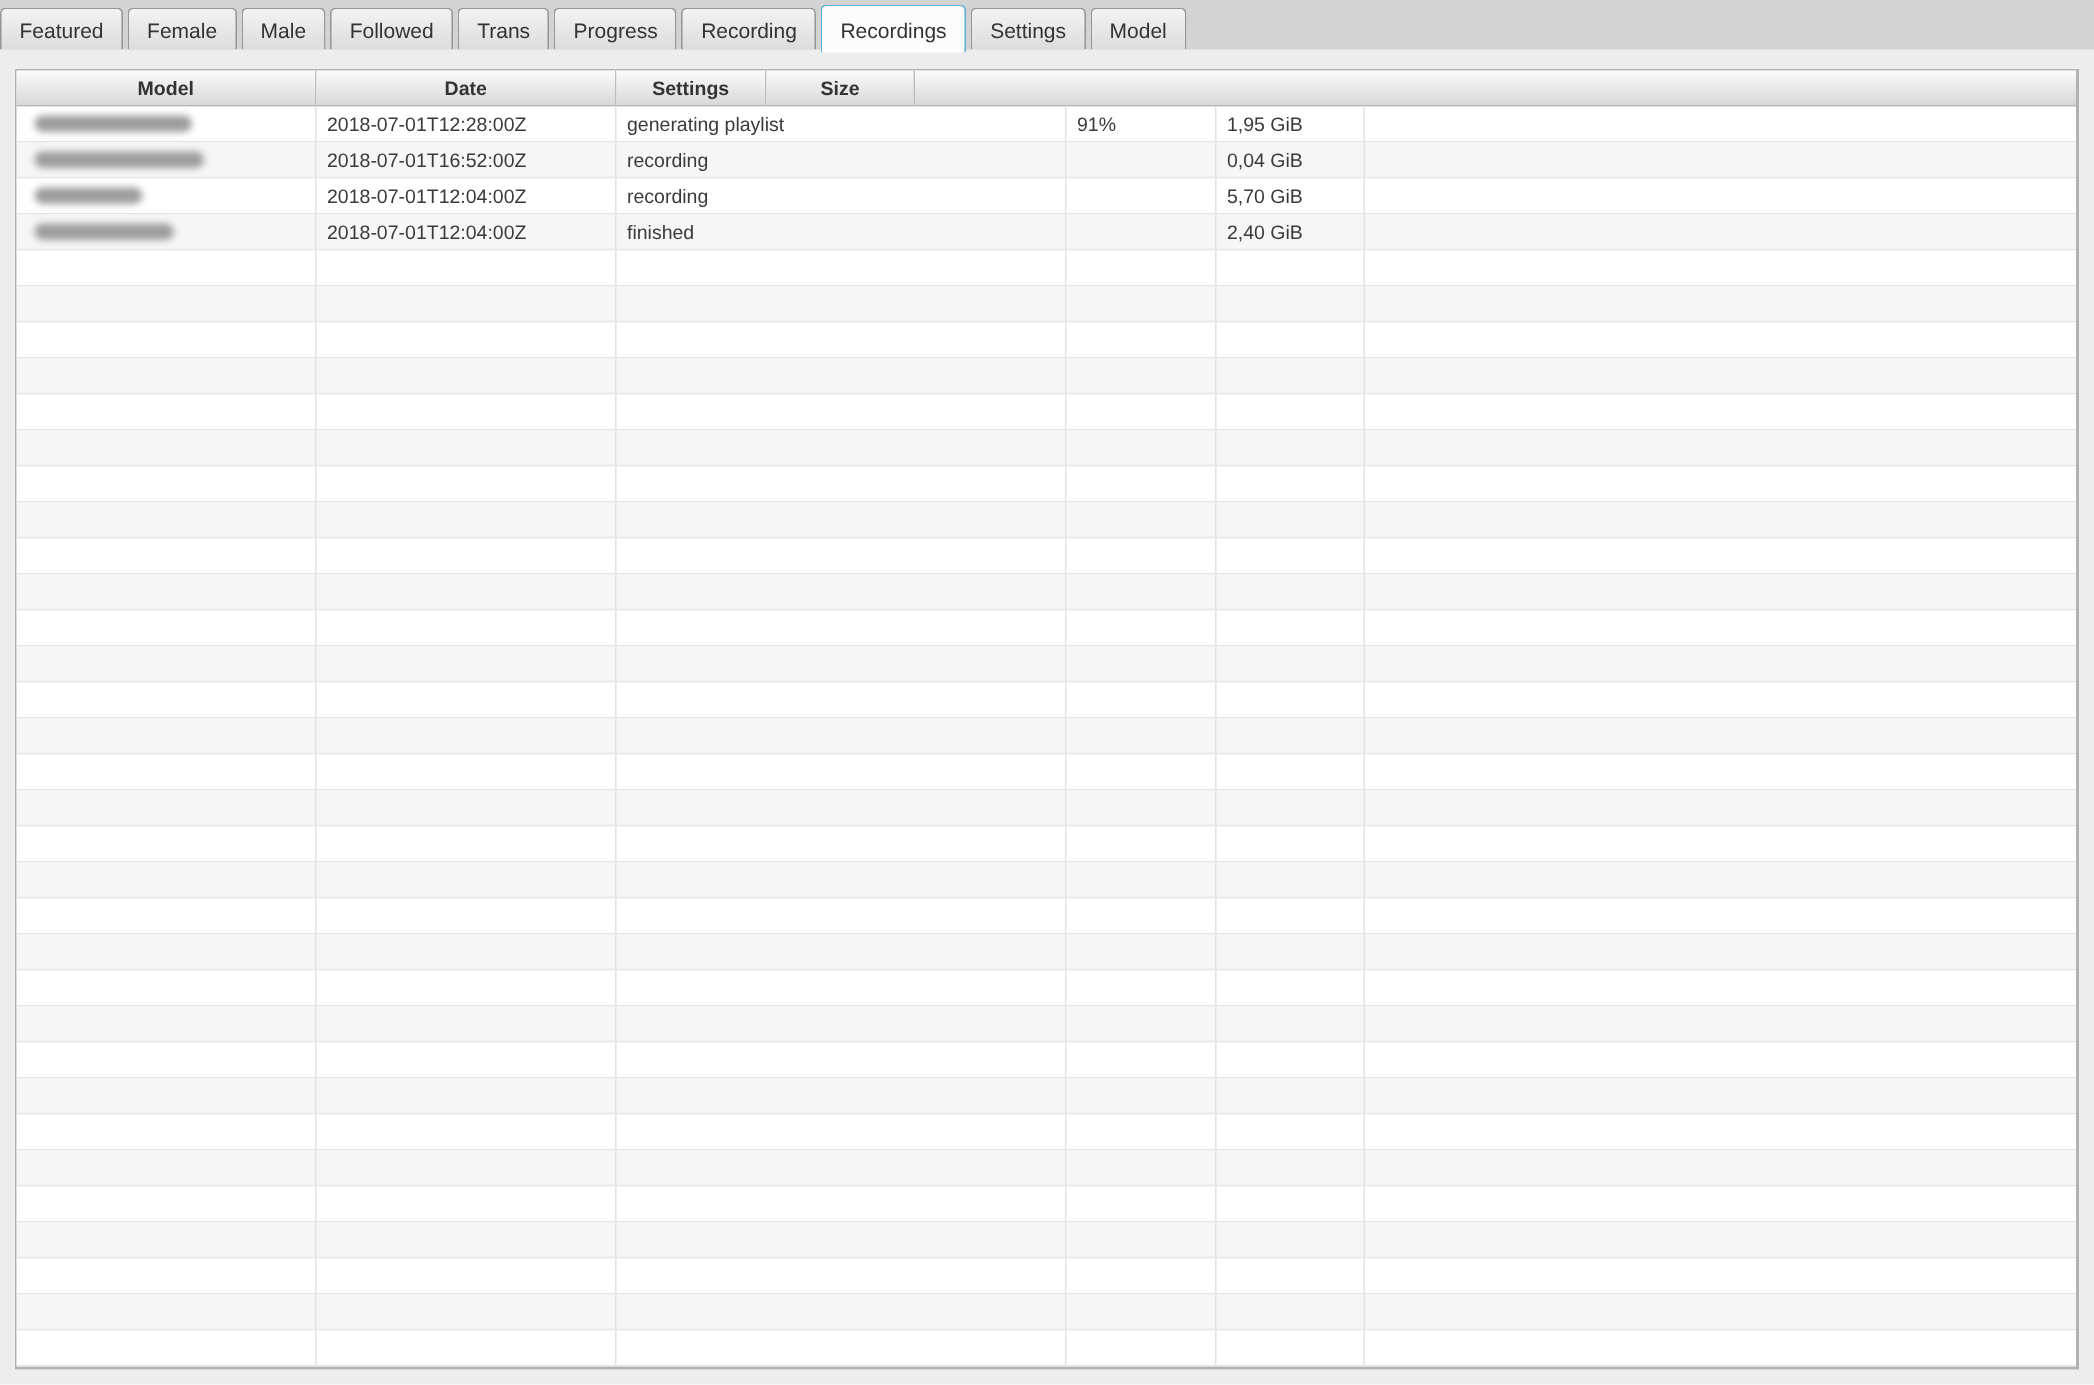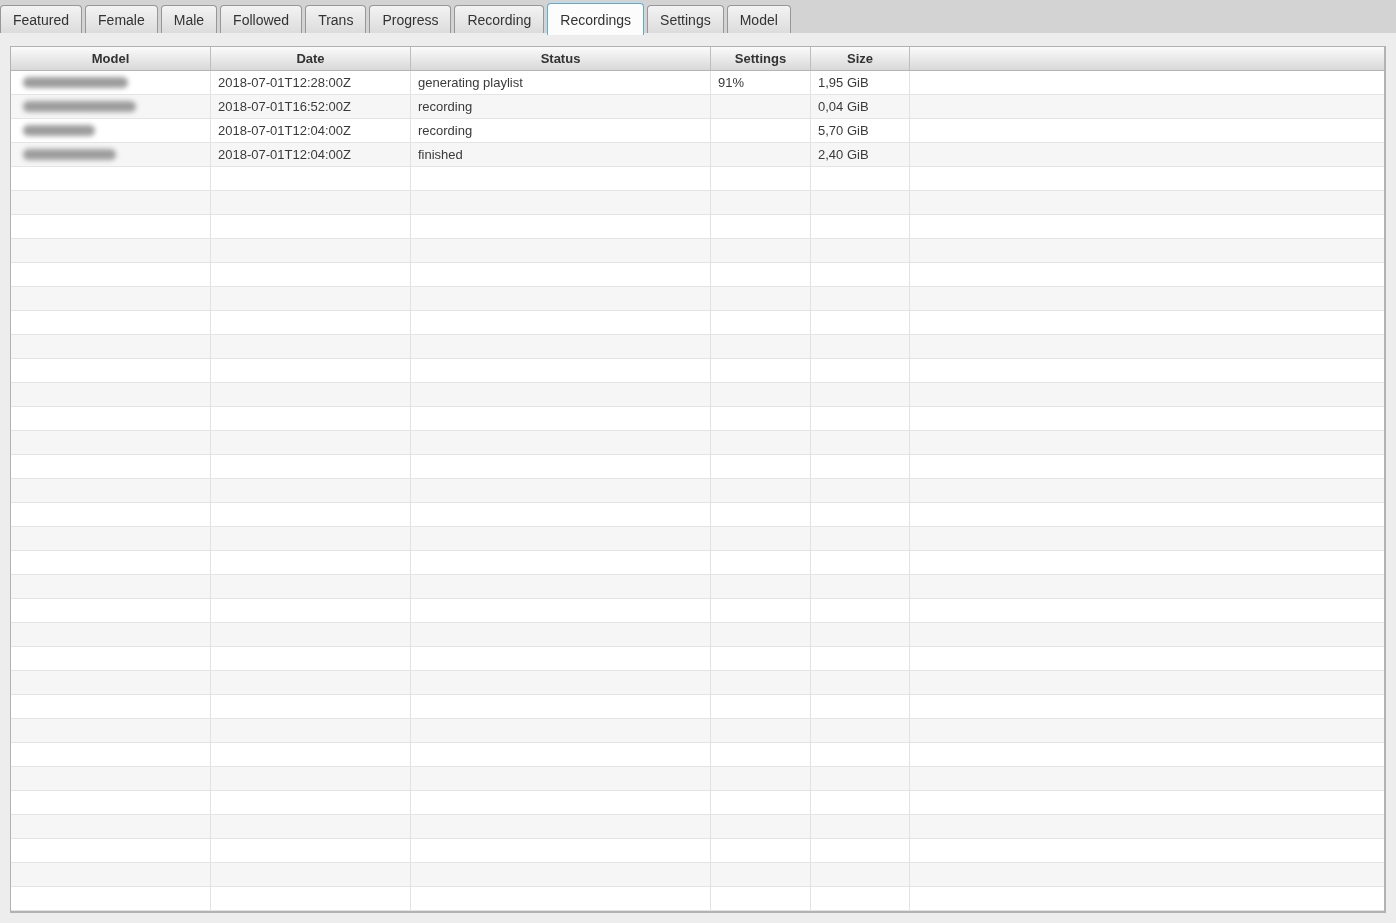--- a/index.html
+++ b/index.html
@@ -107,21 +107,20 @@
     <div class="tab">Recording</div>
     <div class="tab active">Recordings</div>
     <div class="tab">Settings</div>
     <div class="tab">Model</div>
   </div>
 
 <div class="table">
   <div class="thead">
       <div class="th" style="width: 200px;">Model</div>
       <div class="th" style="width: 200px;">Date</div>
-      <div class="th" style="width: 300px;">Status</div>
       <div class="th" style="width: 100px;">Settings</div>
       <div class="th" style="width: 99px;">Size</div>
       <div class="th" style="flex: 1 1 0%;"></div>
     </div>
   <div class="tbody">
       <div class="tr">
         <div class="td" style="width: 200px;">
           <div class="blob" style="width: 105px;"></div>
         </div>
         <div class="td" style="width: 200px;">2018-07-01T12:28:00Z</div>

